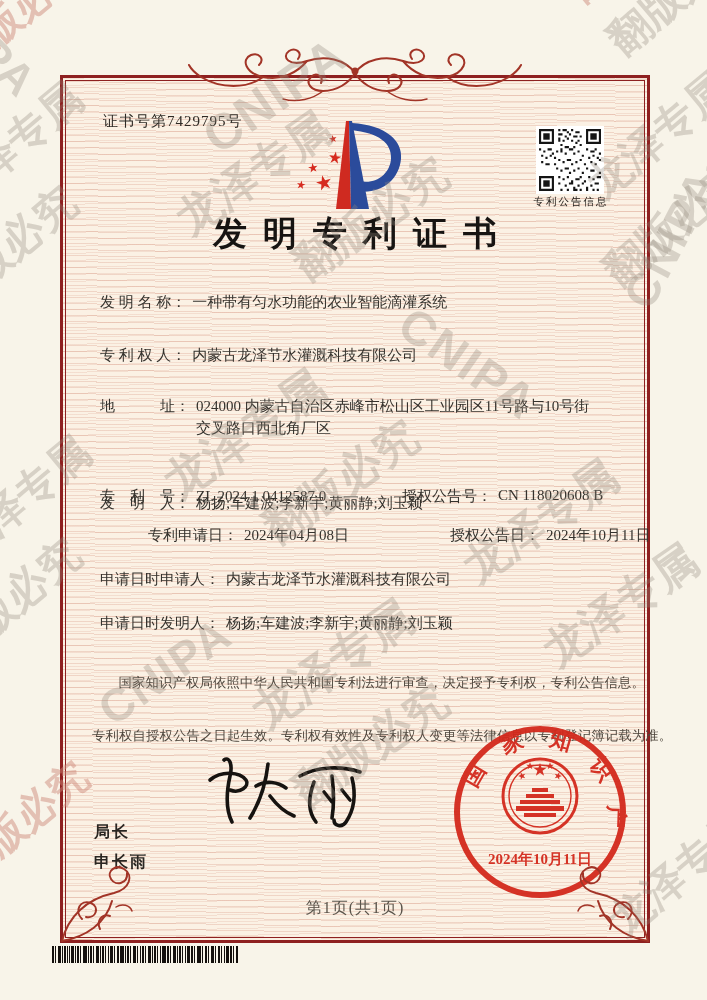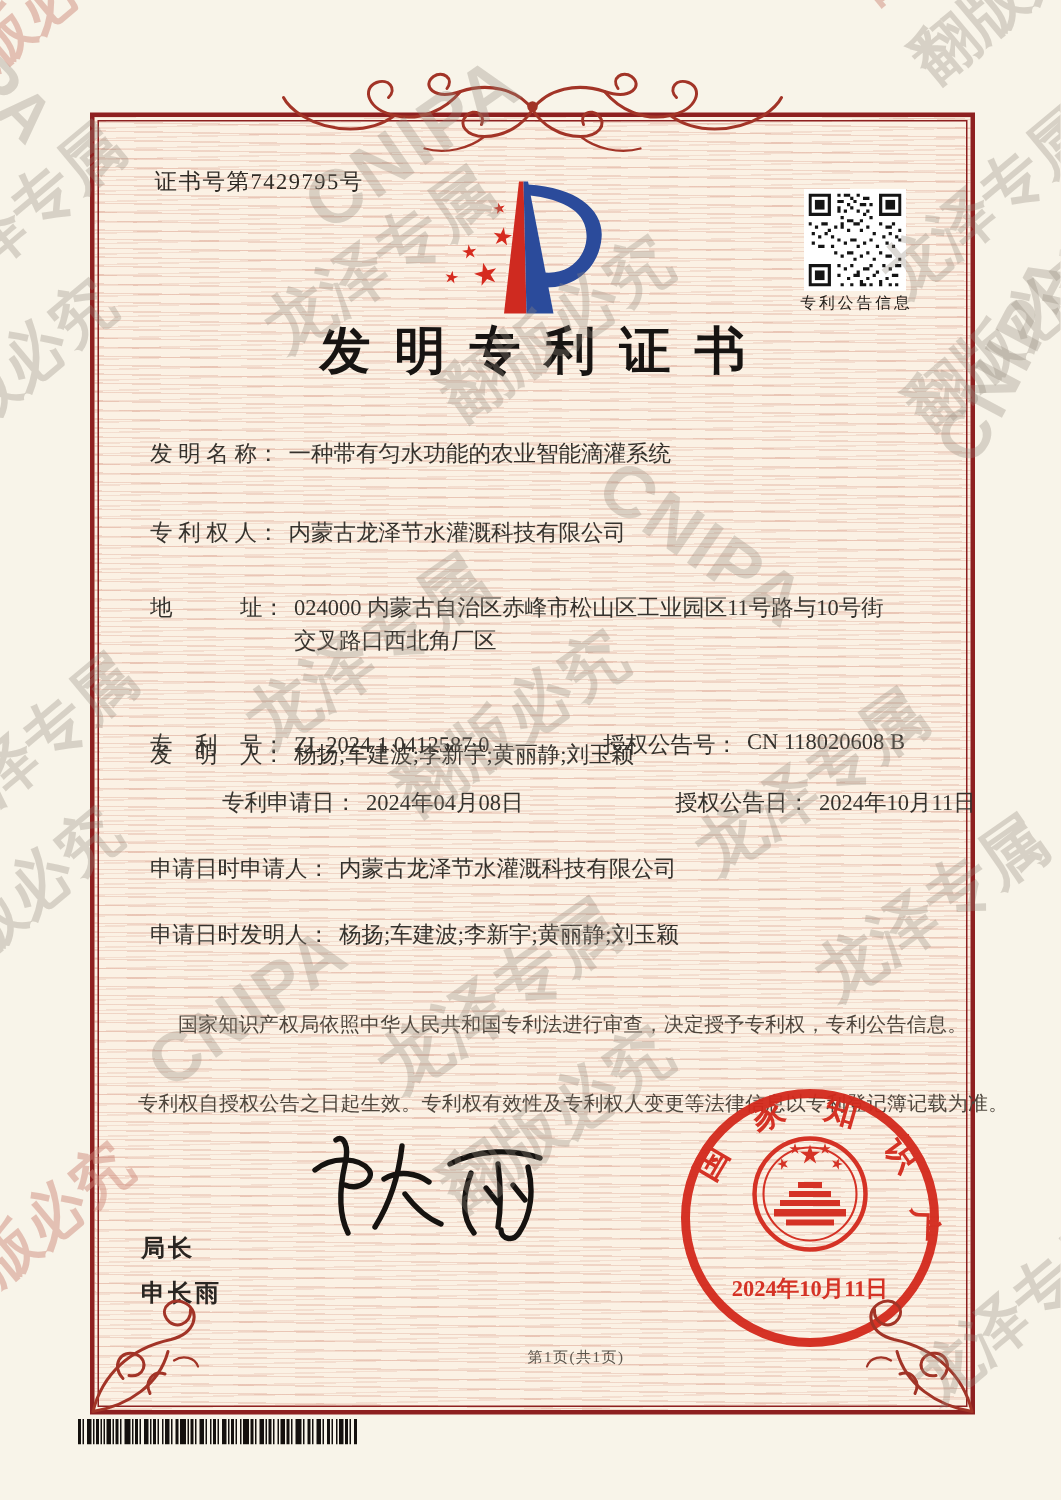--- a/index.html
+++ b/index.html
@@ -39,21 +39,21 @@
   
   .statement{position:absolute;left:29px;top:592px;width:532px;font-size:13.3px;line-height:25px;color:#4e463d;letter-spacing:.2px;}
   .statement .l1{text-indent:2em;white-space:nowrap;}
   .statement .l2{white-space:nowrap;margin-top:28px;}
   
   .signer{position:absolute;left:31px;font-family:"Liberation Sans","DejaVu Sans",sans-serif;font-weight:700;color:#2a2622;font-size:16px;letter-spacing:2px;margin-top:37px;}
   .signer.t{top:707px;}
   .signer.n{top:737px;}
   .sig-svg{position:absolute;left:133px;top:664px;width:185px;height:95px;}
   .seal-svg{position:absolute;left:387px;top:644px;width:180px;height:180px;opacity:.95;}
-  .footer{position:absolute;left:0;top:820px;width:100%;text-align:center;font-size:10px;letter-spacing:1px;color:#5a544b;padding-left:29px;}
+  .footer{position:absolute;left:0;top:820px;width:100%;text-align:center;font-size:16px;letter-spacing:1px;color:#5a544b;}
   
   .ornament-top{position:absolute;left:50%;top:-31px;transform:translateX(-50%);width:340px;height:62px;}
   .corner{position:absolute;width:80px;height:90px;bottom:-3px;}
   .corner.bl{left:-3px;}
   .corner.br{right:-3px;transform:scaleX(-1);}
   
   .barcode{position:absolute;left:52px;top:946px;width:186px;height:17px;z-index:3;}
   
   .wm{position:absolute;z-index:6;pointer-events:none;white-space:nowrap;
       font-family:"Liberation Sans","DejaVu Sans",sans-serif;font-weight:700;

